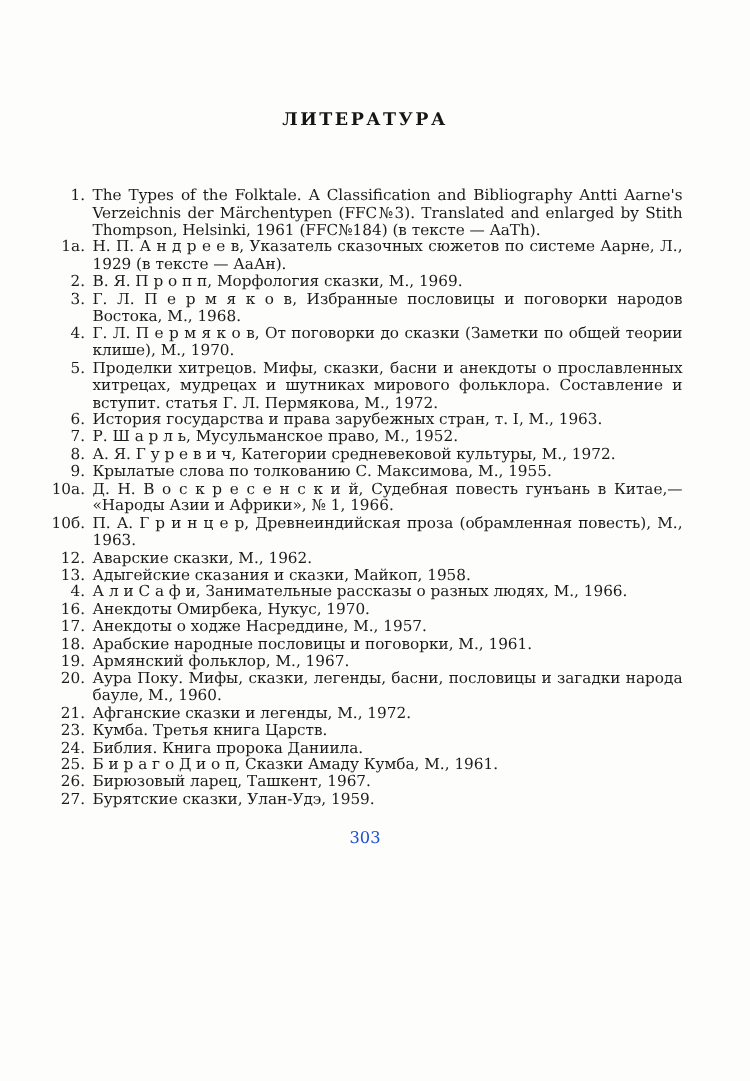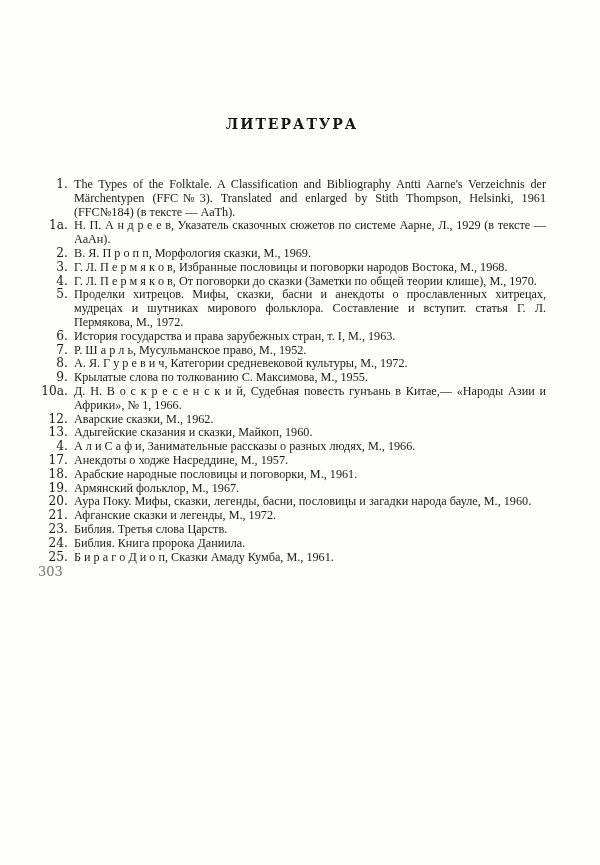--- a/index.html
+++ b/index.html
@@ -7,21 +7,21 @@
     padding: 0;
     background: #e9e9e7;
   }
   .page {
     position: relative;
     width: 600px;
     height: 865px;
     margin: 0 auto;
     background: #fdfdfb;
     box-sizing: border-box;
-    padding: 116px 54px 0 38px;
+    padding: 88px 54px 0 38px;
     color: #1b1b1b;
     font-family: "DejaVu Serif", "Liberation Serif", serif;
     overflow: hidden;
   }
   .title {
     margin: 0 0 46px 0;
     text-align: center;
     font-size: 14px;
     line-height: 16px;
     font-weight: bold;
@@ -39,28 +39,27 @@
   .entry .num {
     flex: none;
     width: 30px;
     text-align: right;
     padding-right: 6px;
     white-space: nowrap;
   }
   .entry .text {
     flex: 1;
     text-align: justify;
-    font-family: Liberation Serif, serif;
   }
   .page-number {
-    margin-top: 0;
-    text-align: left;
+    margin-top: 16px;
+    text-align: center;
     font-size: 13px;
     line-height: 15px;
-    color: #737373;
+    color: #1d4ed8;
   }
 </style>
 </head>
 <body>
 
 <div class="page">
   <h1 class="title">ЛИТЕРАТУРА</h1>
 
   <div class="entries">
 
@@ -113,38 +112,46 @@
         <span class="num">9.</span>
         <span class="text">Крылатые слова по толкованию С. Максимова, М., 1955.</span>
       </div>
 
 
       <div class="entry">
         <span class="num">10а.</span>
         <span class="text">Д. Н. В о с к р е с е н с к и й, Судебная повесть гунъань в Китае,— «Народы Азии и Африки», № 1, 1966.</span>
       </div>
 
+      <div class="entry">
+        <span class="num">10б.</span>
+        <span class="text">П. А. Г р и н ц е р, Древнеиндийская проза (обрамленная повесть), М., 1963.</span>
+      </div>
 
 
       <div class="entry">
         <span class="num">12.</span>
         <span class="text">Аварские сказки, М., 1962.</span>
       </div>
 
       <div class="entry">
         <span class="num">13.</span>
-        <span class="text">Адыгейские сказания и сказки, Майкоп, 1960.</span>
+        <span class="text">Адыгейские сказания и сказки, Майкоп, 1958.</span>
       </div>
 
       <div class="entry">
         <span class="num">4.</span>
         <span class="text">А л и  С а ф и, Занимательные рассказы о разных людях, М., 1966.</span>
       </div>
 
 
+      <div class="entry">
+        <span class="num">16.</span>
+        <span class="text">Анекдоты Омирбека, Нукус, 1970.</span>
+      </div>
 
       <div class="entry">
         <span class="num">17.</span>
         <span class="text">Анекдоты о ходже Насреддине, М., 1957.</span>
       </div>
 
       <div class="entry">
         <span class="num">18.</span>
         <span class="text">Арабские народные пословицы и поговорки, М., 1961.</span>
       </div>
@@ -160,30 +167,38 @@
       </div>
 
       <div class="entry">
         <span class="num">21.</span>
         <span class="text">Афганские сказки и легенды, М., 1972.</span>
       </div>
 
 
       <div class="entry">
         <span class="num">23.</span>
-        <span class="text">Библия. Третья слова Царств.</span>
+        <span class="text">Кумба. Третья книга Царств.</span>
       </div>
 
       <div class="entry">
         <span class="num">24.</span>
         <span class="text">Библия. Книга пророка Даниила.</span>
       </div>
 
       <div class="entry">
         <span class="num">25.</span>
         <span class="text">Б и р а г о  Д и о п, Сказки Амаду Кумба, М., 1961.</span>
       </div>
 
-
+      <div class="entry">
+        <span class="num">26.</span>
+        <span class="text">Бирюзовый ларец, Ташкент, 1967.</span>
+      </div>
+
+      <div class="entry">
+        <span class="num">27.</span>
+        <span class="text">Бурятские сказки, Улан-Удэ, 1959.</span>
+      </div>
     </div>
 
   <div class="page-number">303</div>
 </div>
 
 </body></html>

